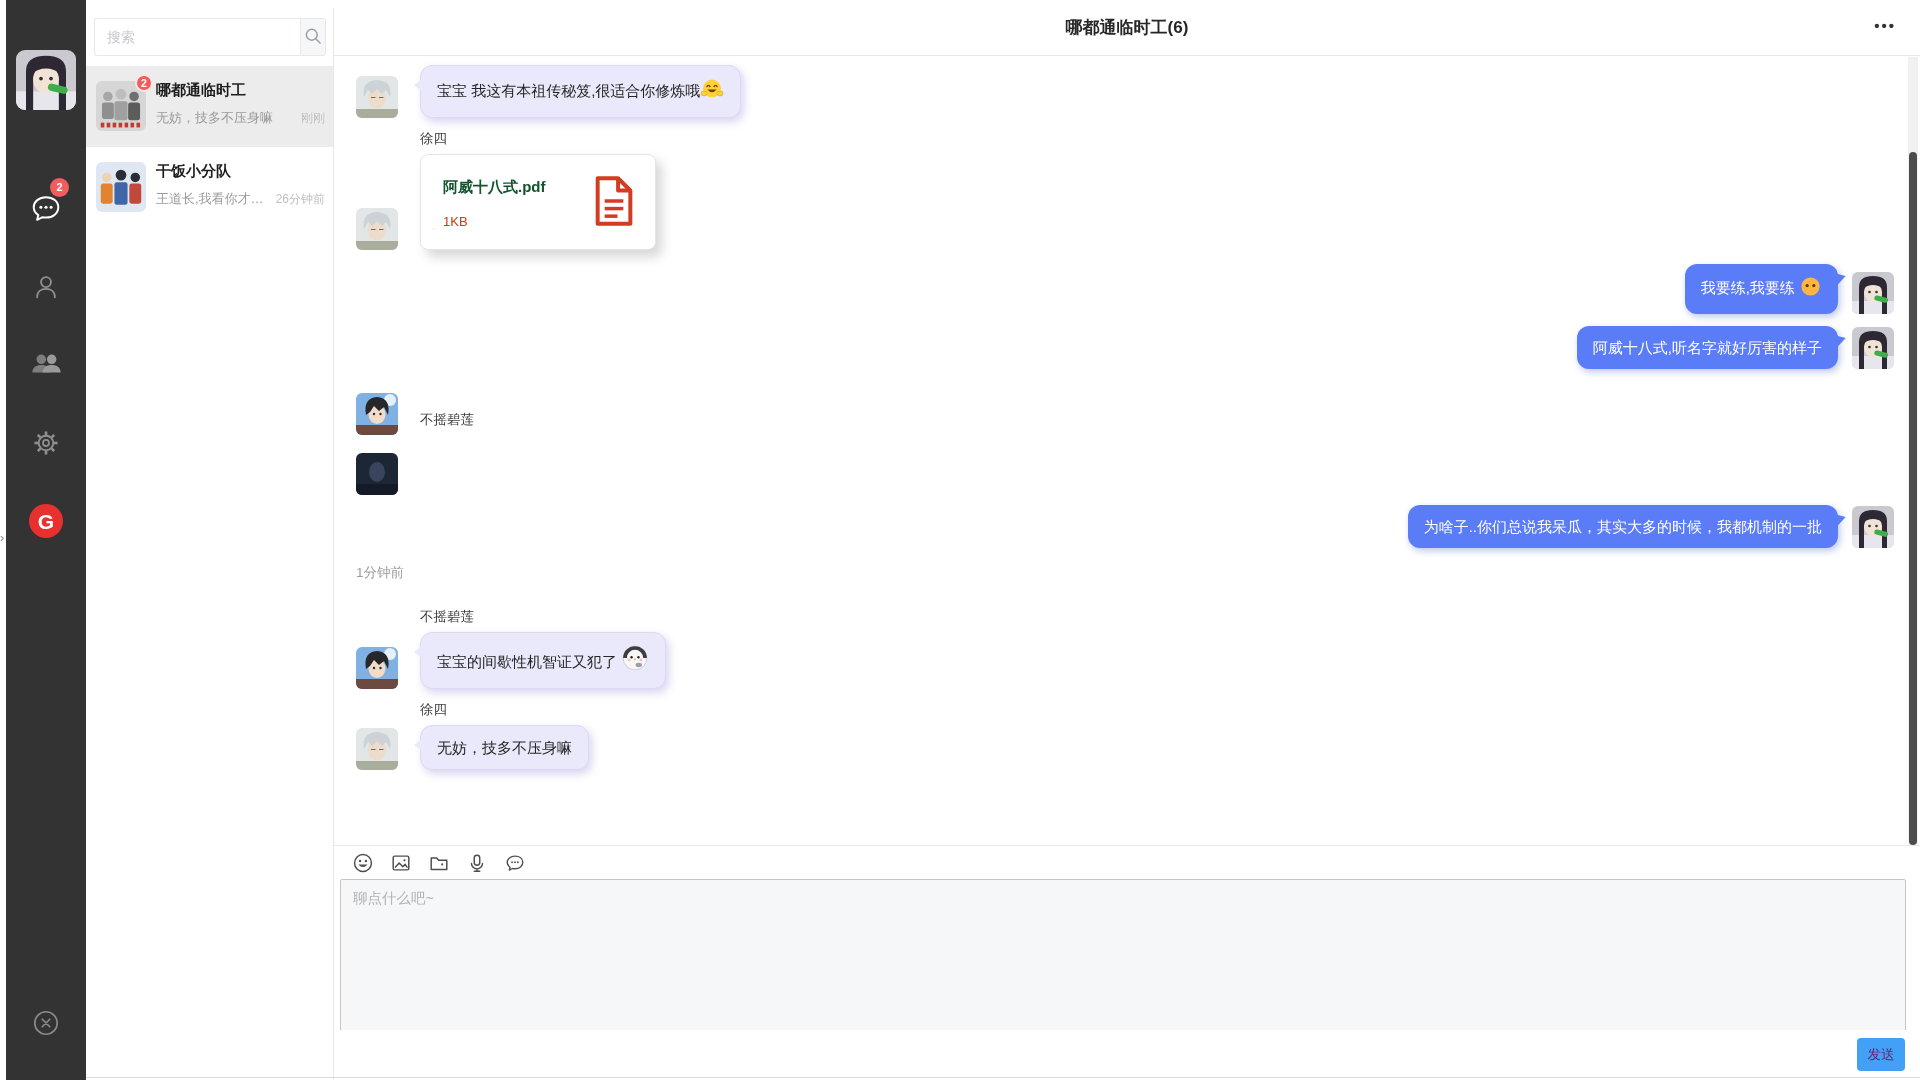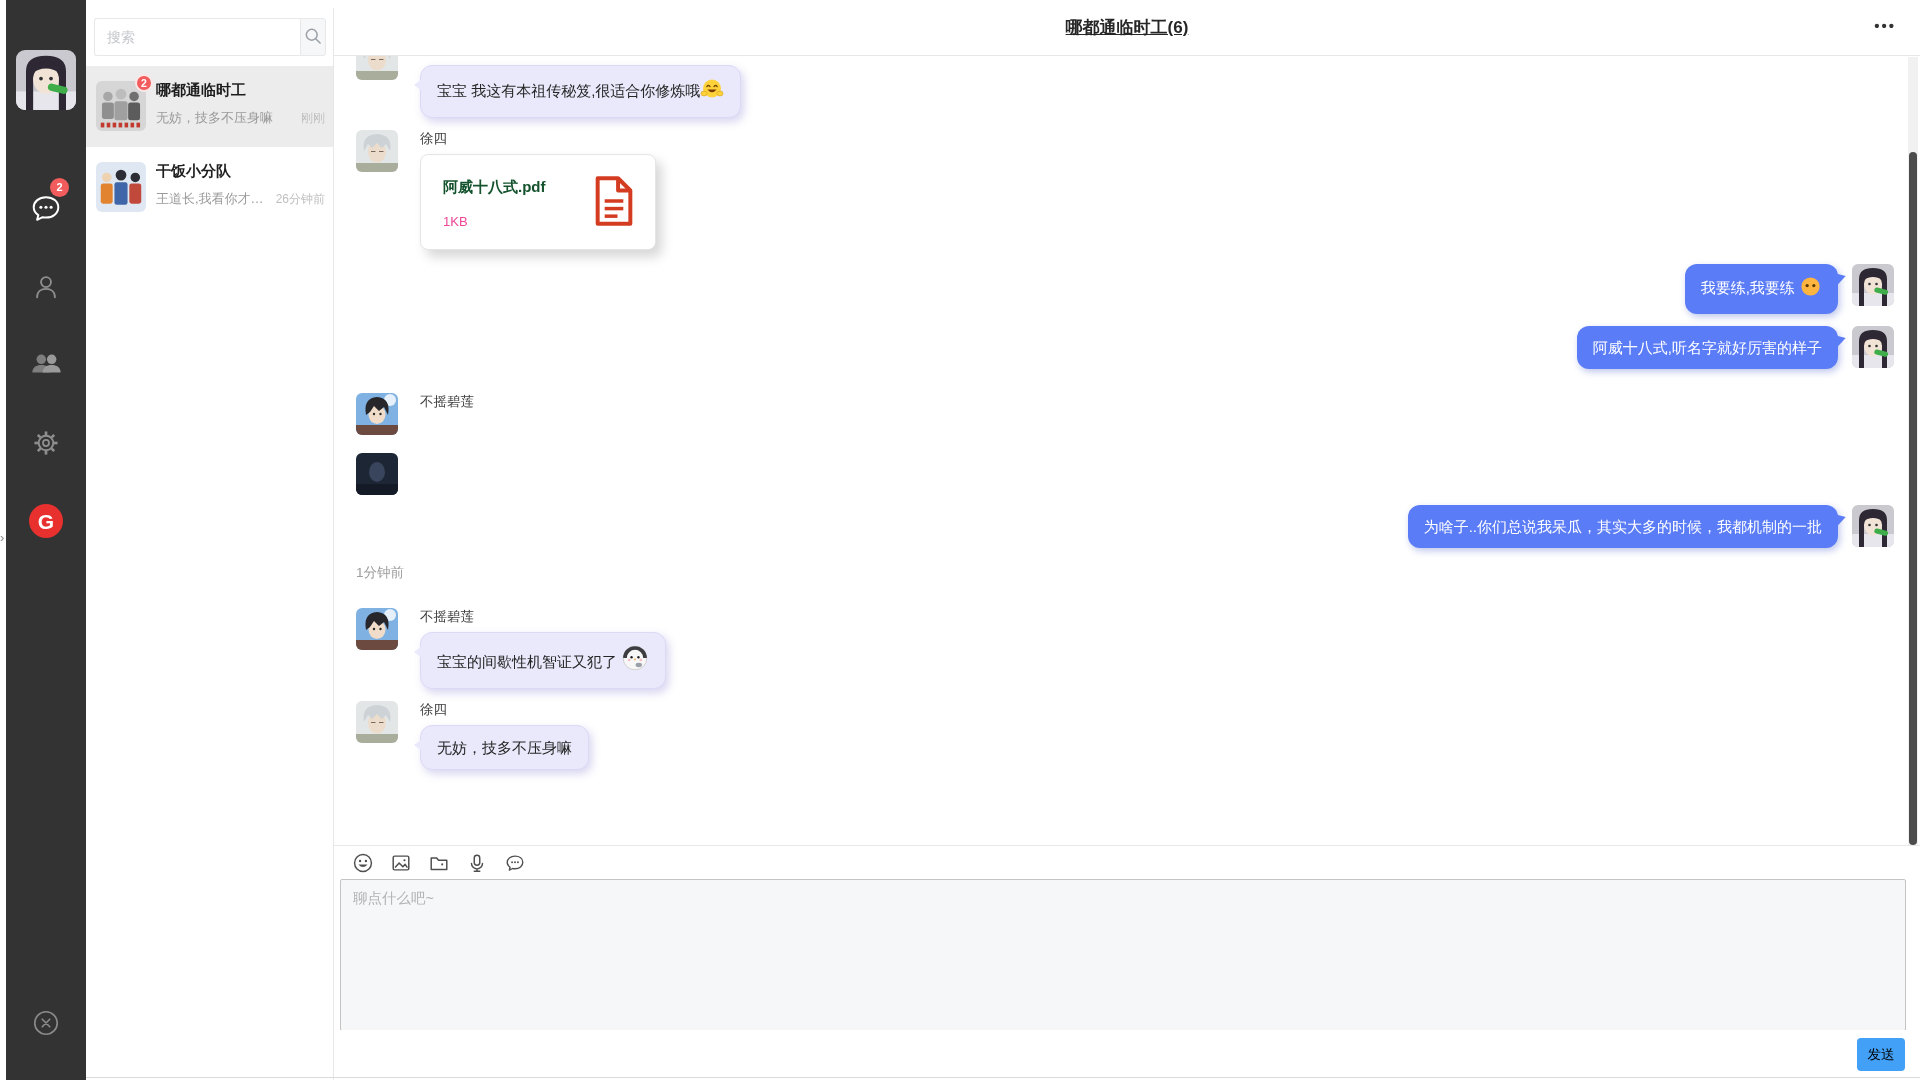--- a/index.html
+++ b/index.html
@@ -39,26 +39,26 @@
     border:2px solid rgba(255,255,255,.85); color:#fff; font-size:10.5px; line-height:14px; text-align:center; padding:0 4px; font-weight:bold; }
   .chat-texts { flex:1; margin-left:10px; overflow:hidden; }
   .chat-title { font-size:15px; font-weight:bold; color:#1d1d1d; white-space:nowrap; }
   .chat-sub { display:flex; margin-top:9px; align-items:baseline; }
   .chat-msg { flex:1; font-size:13px; color:#9a9a9a; white-space:nowrap; overflow:hidden; text-overflow:ellipsis; }
   .chat-time { flex:0 0 auto; font-size:12px; color:#bfbfbf; margin-left:6px; }
 
   
   .chat { position:absolute; left:334px; top:0; width:1586px; height:1080px; background:#fff; }
   .chat-header { position:absolute; left:0; top:0; right:0; height:56px; border-bottom:1px solid #e8e8e8; }
-  .chat-header h1 { text-align:center; line-height:56px; font-size:17px; color:#262626; font-weight:bold;text-decoration:underline; }
+  .chat-header h1 { text-align:center; line-height:56px; font-size:17px; color:#262626; font-weight:bold; }
   .more-btn { position:absolute; right:18px; top:0; height:56px; line-height:52px; font-size:15px; letter-spacing:2px;
     color:#333; font-weight:bold; cursor:pointer; padding:0 6px; }
 
   .messages { position:absolute; left:0; top:56px; right:12px; height:789px; overflow:hidden; padding-left:22px; }
-  .mrow { display:flex; align-items:flex-start; }
+  .mrow { display:flex; align-items:flex-end; }
   .mrow .avatar { width:42px; height:42px; border-radius:6px; overflow:hidden; flex:0 0 42px; cursor:pointer; }
   .mrow .avatar svg { display:block; width:42px; height:42px; }
   .mbody { margin-left:22px; max-width:62%; }
   .sender { font-size:13.5px; color:#3f3f3f; margin-bottom:6px; }
   .bubble { position:relative; display:inline-block; font-size:15px; line-height:21px; padding:11px 16px;
     border-radius:12px; max-width:100%; }
   .bubble-left { background:#eae9fc; border:1px solid #dcd9f6; color:#262626;
     box-shadow:3px 4px 8px rgba(125,115,205,.30); }
   .bubble-left::before { content:""; position:absolute; left:-7px; top:13px; border-top:6px solid transparent;
     border-bottom:6px solid transparent; border-right:8px solid #eae9fc; }
@@ -69,36 +69,36 @@
     border-bottom:7px solid transparent; border-left:10px solid #5b7cf7; transform:rotate(-12deg); }
   .clipped { margin-top:-18px; }
   .clipped .bubble { margin-top:27px; }
   .time-row { font-size:13.5px; color:#9c9c9c; }
   .emoji { display:inline-block; vertical-align:-5px; }
 
   .file-card { width:236px; background:#fff; border:1px solid #e5e5e5; border-radius:8px; padding:20px 20px 18px 22px;
     box-shadow:6px 7px 12px rgba(0,0,0,.16); display:flex; align-items:center; justify-content:space-between; cursor:pointer; }
   .file-meta { overflow:hidden; }
   .file-name { font-size:15px; font-weight:bold; color:#14532d; white-space:nowrap; }
-  .file-size { font-size:13px; color:#ec4899; margin-top:17px; }
+  .file-size { font-size:13px; color:#c2410c; margin-top:17px; }
   .file-icon { flex:0 0 auto; margin-left:18px; }
 
   .scrollbar { position:absolute; right:2px; top:57px; width:10px; height:788px; background:#f1f1f1; }
   .scroll-thumb { position:absolute; left:1px; width:8px; top:95px; bottom:0; background:#4c4c4c; border-radius:4px; cursor:pointer; }
 
   
   .composer { position:absolute; left:0; right:0; bottom:0; height:235px; border-top:1px solid #e8e8e8; background:#fff; }
   .toolbar { position:absolute; left:0; top:0; right:0; height:33px; display:flex; align-items:center; padding-left:18px; }
   .tool { width:22px; height:22px; margin-right:16px; cursor:pointer; display:flex; align-items:center; justify-content:center; }
   .composer textarea { position:absolute; left:6px; right:14px; top:33px; height:152px; background:#f6f7f8;
     border:1px solid #c4c4c4; border-radius:2px; resize:none; outline:none; padding:9px 12px; font-size:14.5px;
     color:#333; font-family:inherit; }
   .composer textarea::placeholder { color:#b3b3b3; }
   .send-row { position:absolute; left:0; right:0; bottom:0; height:50px; background:#fff; }
-  .send-btn { position:absolute; right:15px; top:8px; width:48px; height:33px; background:#42a0f6; color:#000000;
+  .send-btn { position:absolute; right:15px; top:8px; width:48px; height:33px; background:#42a0f6; color:#701a75;
     border:none; border-radius:4px; font-size:13.5px; cursor:pointer; font-family:inherit; }
   .bottom-line { position:absolute; left:86px; right:0; top:1077px; height:1px; background:#dadada; }
 </style>
 </head>
 <body>
 
 <div class="app">
   <div class="gutter">
     <span class="collapse-arrow">›</span>
   </div>

